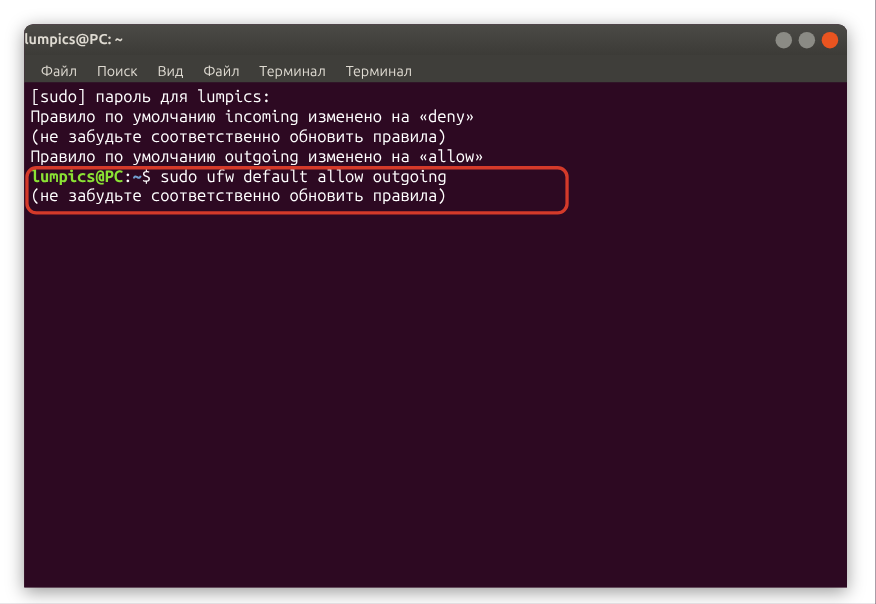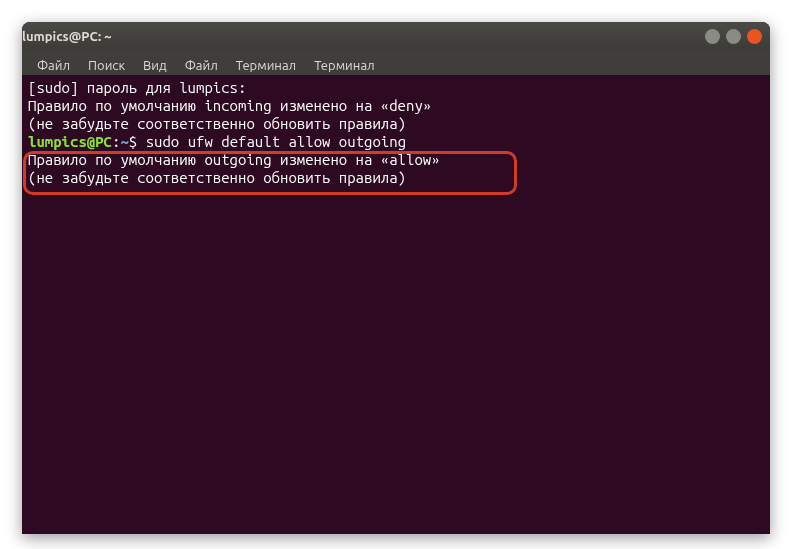--- a/index.html
+++ b/index.html
@@ -130,18 +130,18 @@
     <span class="menu-item">Поиск</span>
     <span class="menu-item">Вид</span>
     <span class="menu-item">Файл</span>
     <span class="menu-item">Терминал</span>
     <span class="menu-item">Терминал</span>
   </div>
   <div class="terminal-body">
     <span class="line out">[sudo] пароль для lumpics:</span>
     <span class="line out">Правило по умолчанию incoming изменено на «deny»</span>
     <span class="line out">(не забудьте соответственно обновить правила)</span>
+    <span class="line out">Правило по умолчанию outgoing изменено на «allow»</span>
     <span class="line"><span class="prompt-user">lumpics@PC</span><span class="prompt-colon">:</span><span class="prompt-path">~</span><span class="prompt-dollar">$ </span><span class="cmd">sudo ufw default allow outgoing</span></span>
-    <span class="line out">Правило по умолчанию outgoing изменено на «allow»</span>
     <span class="line out">(не забудьте соответственно обновить правила)</span>
     <div class="highlight-box"></div>
   </div>
 </div>
 
 </body></html>

